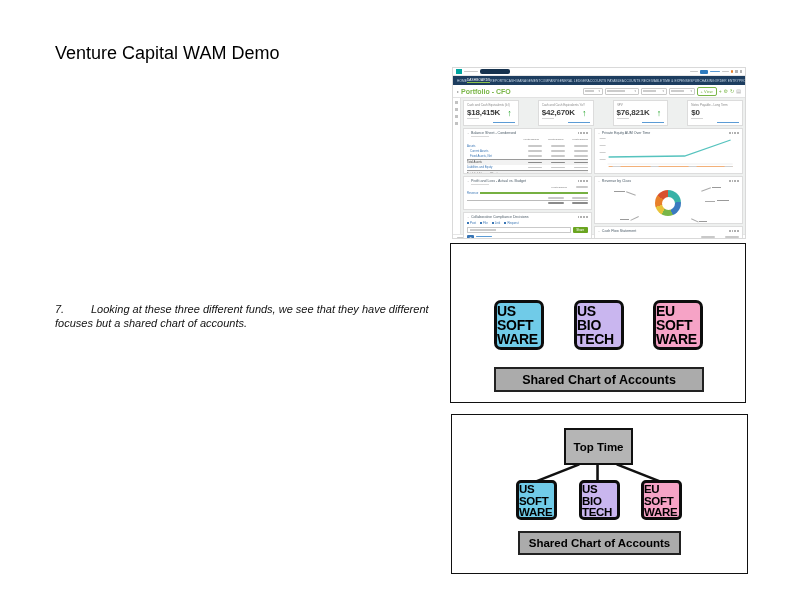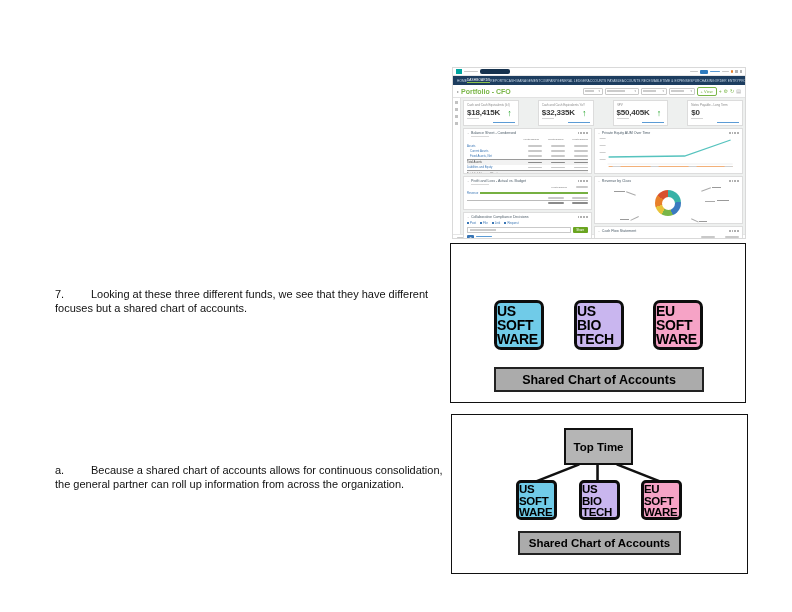--- a/index.html
+++ b/index.html
@@ -7,21 +7,21 @@
   #page {
     position:relative; width:792px; height:612px; background:#fff;
     font-family:"Liberation Sans", sans-serif; overflow:hidden; margin:0 auto;
   }
   
   .doc-title { position:absolute; left:55px; top:43px; font-size:18px; color:#000; }
   .doc-meta  { position:absolute; right:52px; top:49px; font-size:11.5px; color:#000; }
   
   .note { position:absolute; left:55px; width:390px; font-size:11px; line-height:14px; color:#111; }
   .note .marker { display:inline-block; width:36px; }
-  #note-b { top:132px; } #note-7 { top:287px; } #note-a { top:463px; }
+  #note-b { top:132px; } #note-7 { top:302px;font-style:italic; } #note-a { top:463px; }
   
   .dash { position:absolute; left:452px; top:67px; width:294px; height:172px;
           background:#fff; border:1px solid #d9d9d9; overflow:hidden; }
   .d-top { height:8px; background:#fff; border-bottom:1px solid #e7e7e7; display:flex; align-items:center; padding:0 3px; gap:2px; }
   .logo-bars { display:flex; gap:0.5px; }
   .logo-bars i { width:1.5px; height:4.5px; background:#00a5a0; display:block; }
   .pill-dark { width:30px; height:4.5px; background:#16324e; border-radius:2px; }
   .sk { background:#c9c9c9; height:1.5px; border-radius:1px; display:inline-block; }
   .sk-b { background:#5b9bd5; }
   .d-top .right { margin-left:auto; display:flex; align-items:center; gap:2px; }
@@ -102,23 +102,23 @@
   #hier-coa  { left:66px; top:116px; width:163px; height:24px; font-size:11.5px; }
   .top-box { position:absolute; left:112px; top:13px; width:69px; height:37px; background:#b5b5b5; border:2.5px solid #111;
              display:flex; align-items:center; justify-content:center; font-weight:bold; font-size:11.5px; color:#000; }
   .conn { position:absolute; left:0; top:0; width:100%; height:100%; }
 </style>
 </head>
 <body>
 
 <div id="page">
 
+  <div class="doc-title">Venture Capital WAM Demo</div>
 
   <p class="note" id="note-7"><span class="marker">7.</span><span>Looking at these three different funds, we see that they have different focuses but a shared chart of accounts.</span></p>
-  <p class="note" id="note-a"><span class="marker">a.</span><span>Because a shared chart of accounts allows for continuous consolidation, the general partner can roll up information from across the organization.</span></p>
 
   <div class="dash">
     <div class="d-top">
       <span class="logo-bars">
           <i></i>
           <i></i>
           <i></i>
         </span>
       <span class="sk" style="width:14px"></span>
       <span class="pill-dark"></span>
@@ -189,30 +189,30 @@
           <span class="vrow">
               <span class="val">$18,415K</span>
               <span class="arrow">↑</span>
             </span>
           <span class="sub"></span>
             <span class="link"></span>
         </div>
         <div class="kpi">
           <span class="lbl">Cash and Cash Equivalents YoY</span>
           <span class="vrow">
-              <span class="val">$32,335K</span>
+              <span class="val">$42,670K</span>
               <span class="arrow">↑</span>
             </span>
           <span class="sub"></span>
             <span class="link"></span>
         </div>
         <div class="kpi">
           <span class="lbl">NPV</span>
           <span class="vrow">
-              <span class="val">$50,405K</span>
+              <span class="val">$76,821K</span>
               <span class="arrow">↑</span>
             </span>
           <span class="sub"></span>
             <span class="link"></span>
         </div>
         <div class="kpi">
           <span class="lbl">Notes Payable - Long Term</span>
           <span class="vrow">
               <span class="val">$0</span>
             </span>

